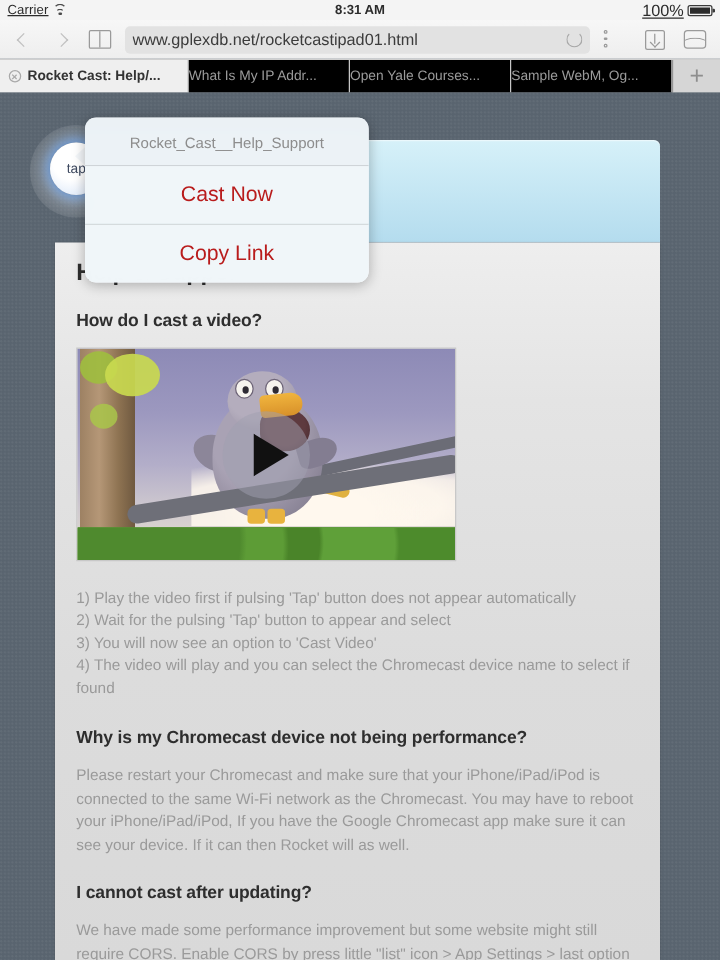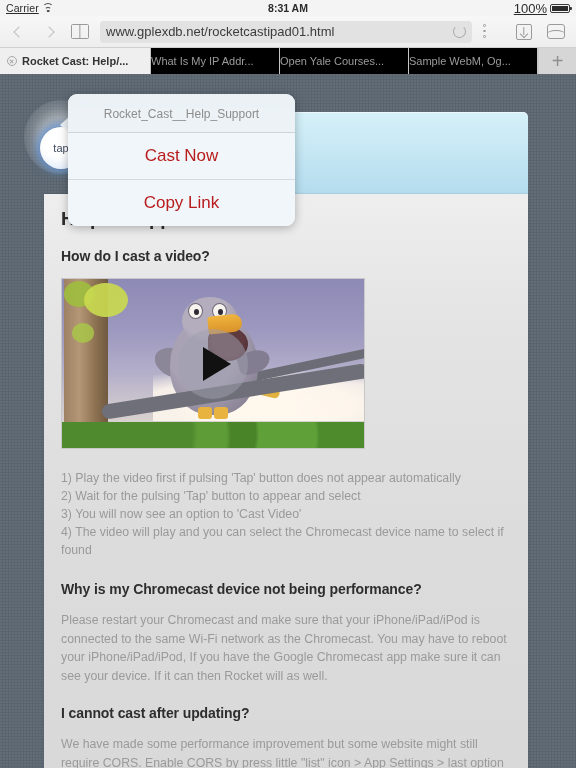--- a/index.html
+++ b/index.html
@@ -256,21 +256,21 @@
     width: 0; height: 0; margin-left: 7px;
     border-left: 28px solid #111; border-top: 17px solid transparent; border-bottom: 17px solid transparent;
   }
 
   
   .tap-halo {
     position: absolute; left: 24px; top: 100px; width: 74px; height: 74px; border-radius: 50%;
     background: radial-gradient(circle, rgba(255,255,255,.42) 0 38%, rgba(255,255,255,.20) 56%, rgba(255,255,255,.05) 78%, rgba(255,255,255,0) 100%);
   }
   .tap-btn {
-    position: absolute; left: 40px; top: 127px; width: 42px; height: 42px; border-radius: 50%;
+    position: absolute; left: 40px; top: 114px; width: 42px; height: 42px; border-radius: 50%;
     background: radial-gradient(circle at 42% 34%, #ffffff 0 42%, #e8f0fb 72%, #cfe0f5 100%);
     box-shadow: 0 0 9px 3px rgba(90,150,230,.75), 0 0 2px rgba(0,0,0,.2);
     display: flex; align-items: center; justify-content: center;
     font-size: 11px; color: #3f4a60; font-weight: 500;
   }
 
   
   .sheet {
     position: absolute; left: 68px; top: 64px; width: 227px;
     border-radius: 9px; overflow: hidden;

